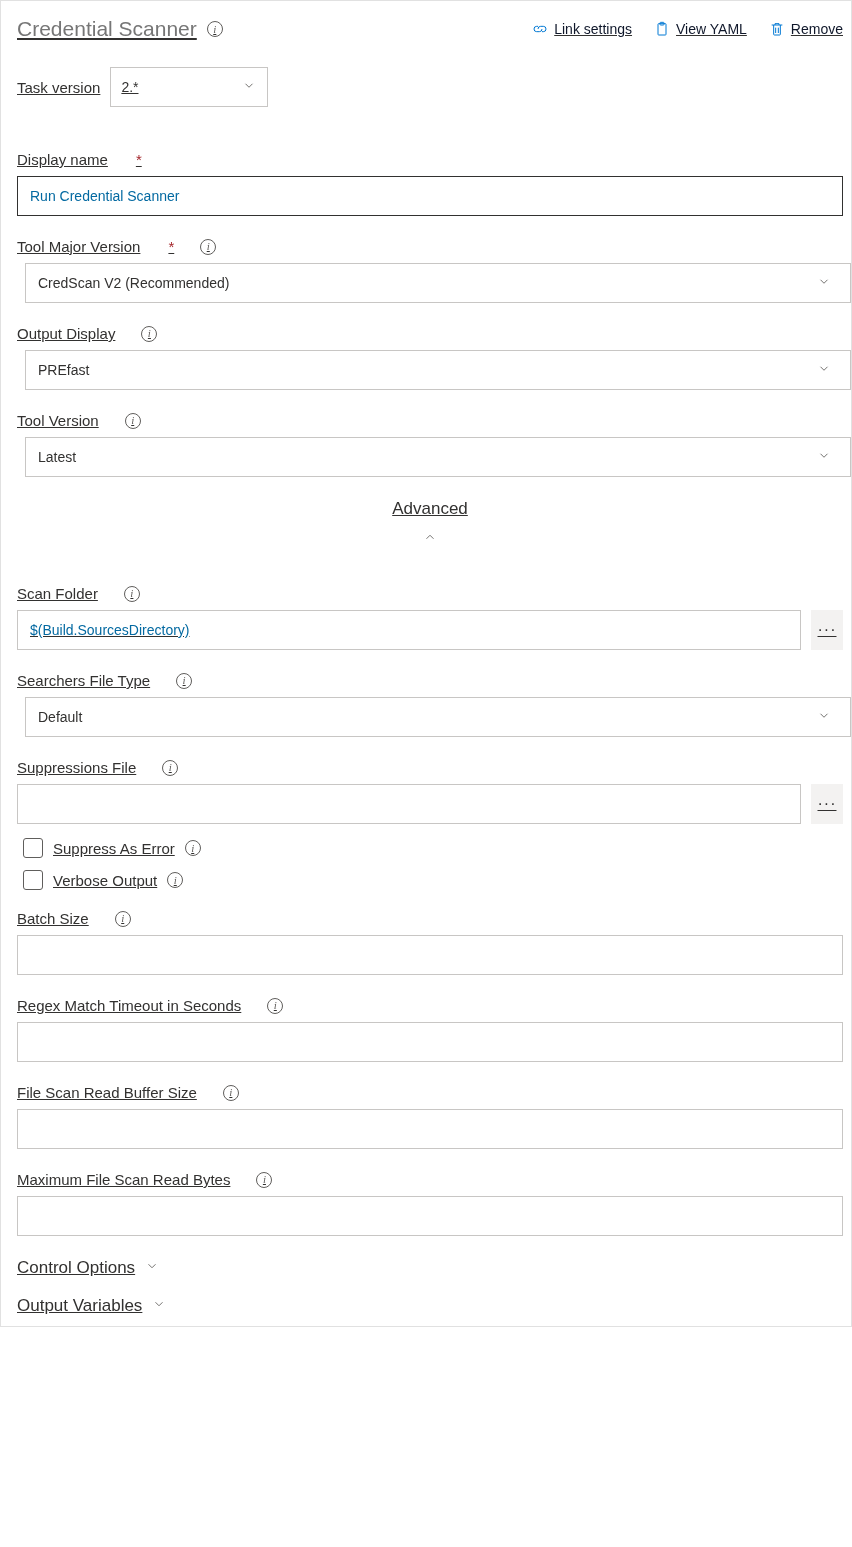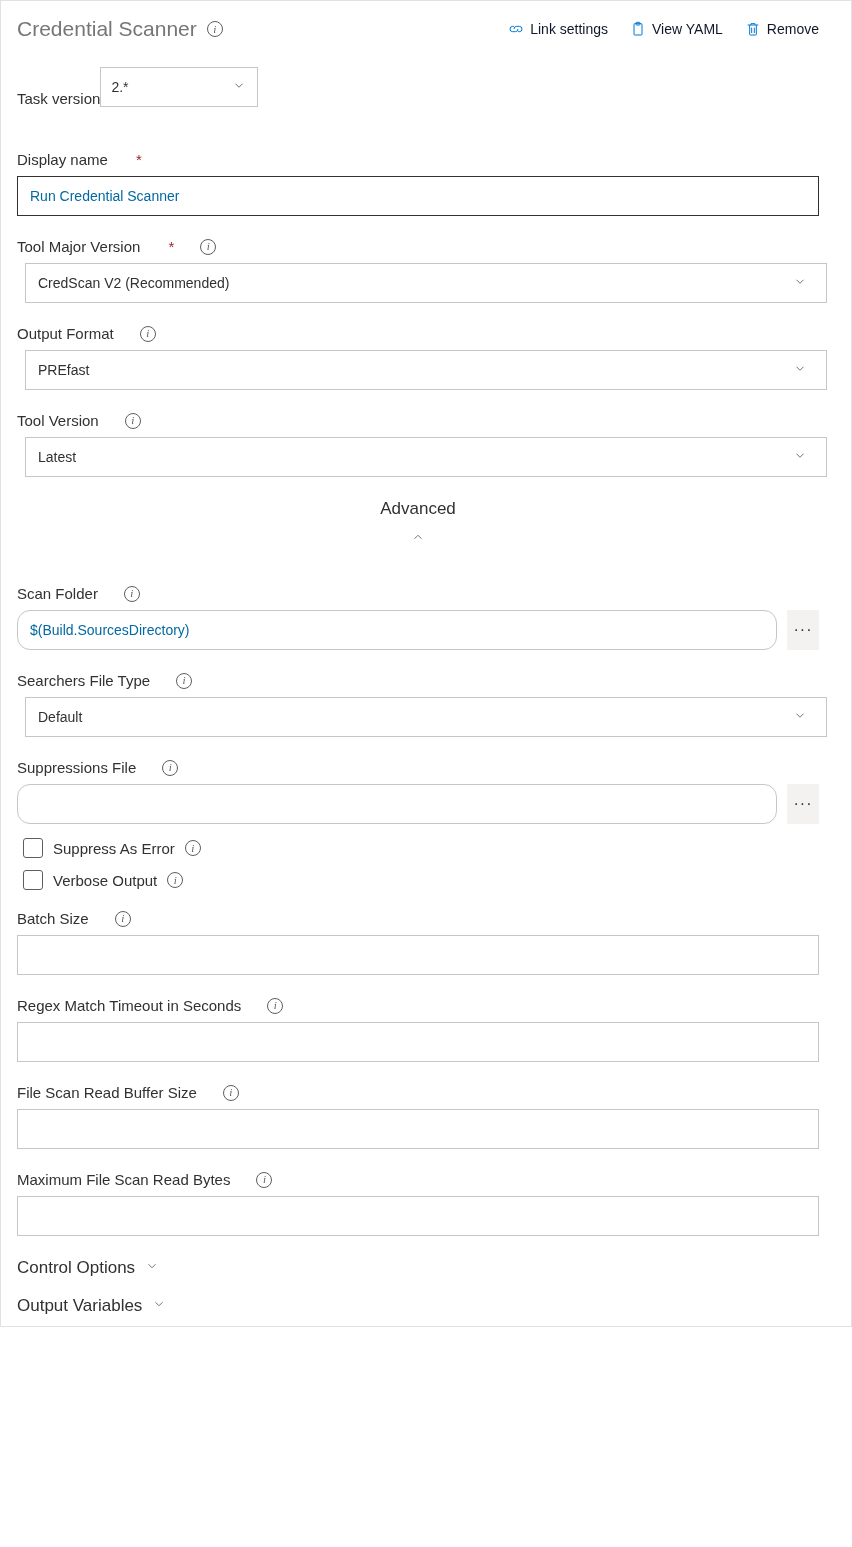--- a/index.html
+++ b/index.html
@@ -5,21 +5,22 @@
   * { box-sizing: border-box; margin: 0; padding: 0; }
   body {
     font-family: "Segoe UI", -apple-system, sans-serif;
     font-size: 14px;
     color: #323130;
     background: #fff;
     width: 852px;
   }
   .panel {
     border: 1px solid #e1e1e1;
-    padding: 16px 32px 10px 16px;
+    padding: 16px 8px 10px 16px;
+    text-decoration: underline;
   }
   .header {
     display: flex;
     align-items: center;
     gap: 10px;
     margin-bottom: 26px;
   }
   .title {
     font-size: 21px;
     color: #767676;
@@ -55,21 +56,21 @@
   }
   .field-row { margin-bottom: 22px; }
   .field-label {
     display: flex;
     align-items: center;
     gap: 26px;
     margin-bottom: 8px;
     font-size: 15px;
     color: #323130;
   }
-  .inline-row { display: flex; align-items: flex-end; gap: 0; margin-bottom: 44px;}
+  .inline-row { display: flex; align-items: center; gap: 10px; margin-bottom: 44px;}
   .inline-row .field-label-text { font-size: 15px; }
   .required { color: #a4262c; margin-left: 2px;}
   select, input[type="text"] {
     font-family: inherit;
     font-size: 14px;
     color: #0369a1;
     background: #fff;
   }
   .dropdown {
     position: relative;
@@ -104,21 +105,21 @@
   .chevron svg { width: 14px; height: 14px; stroke: #605e5c; fill:none; stroke-width:1.5;}
   .text-input {
     width: 100%;
     height: 40px;
     border: 1px solid #c8c6c4;
     padding: 0 12px;
     outline: none;
   }
   .text-input.highlight { border: 1px solid #323130; }
   .input-with-btn { display: flex; gap: 10px; align-items: stretch; }
-  .input-with-btn .text-input { flex: 1; border-radius: 13px; }
+  .input-with-btn .text-input { flex: 1; }
   .ellipsis-btn {
     width: 32px;
     background: #f3f2f1;
     border: none;
     display: flex;
     align-items: center;
     justify-content: center;
     cursor: pointer;
     font-size: 16px;
     letter-spacing: 1px;
@@ -228,21 +229,21 @@
           <span>CredScan V2 (Recommended)</span>
         </div>
       <span class="chevron"><svg viewBox="0 0 24 24">
             <path d="M6 9l6 6 6-6"></path>
           </svg></span>
     </div>
   </div>
 
   <div class="field-row">
     <div class="field-label">
-      <span>Output Format</span>
+      <span>Output Display</span>
       <span class="info-icon">i</span>
     </div>
     <div class="dropdown" style="width:100%;">
       <div class="dropdown-full">
           <span>PREfast</span>
         </div>
       <span class="chevron"><svg viewBox="0 0 24 24">
             <path d="M6 9l6 6 6-6"></path>
           </svg></span>
     </div>

